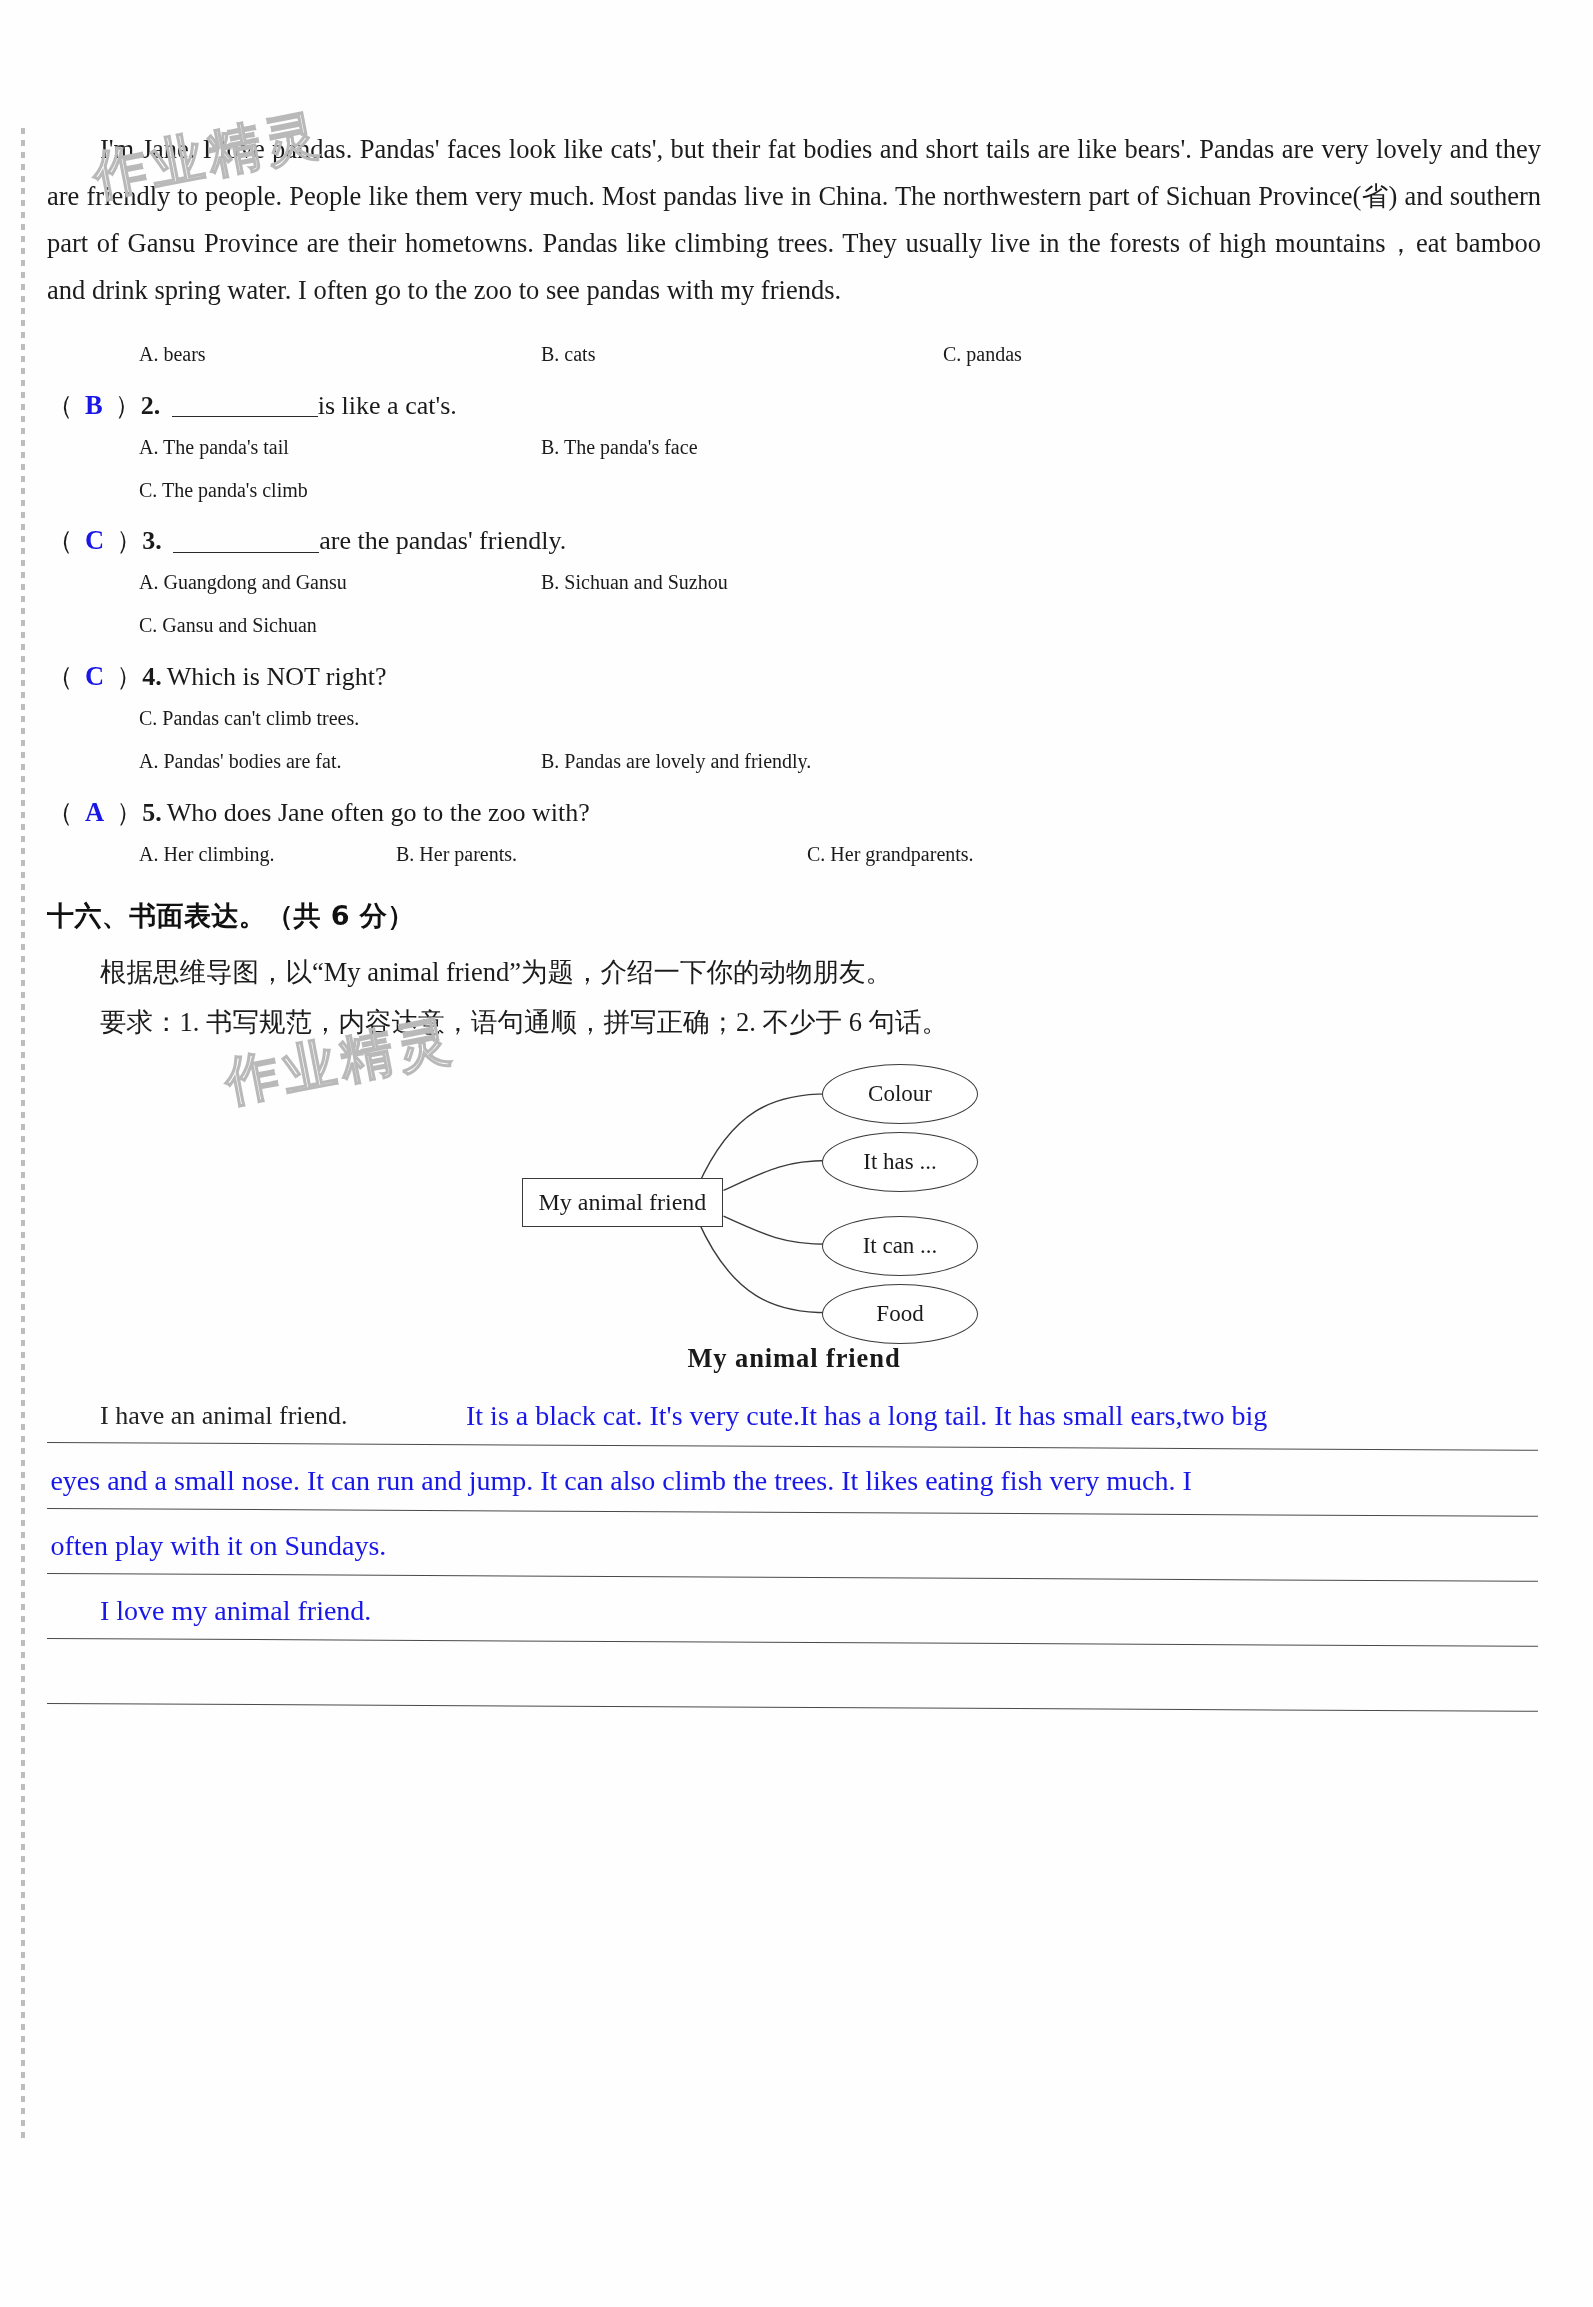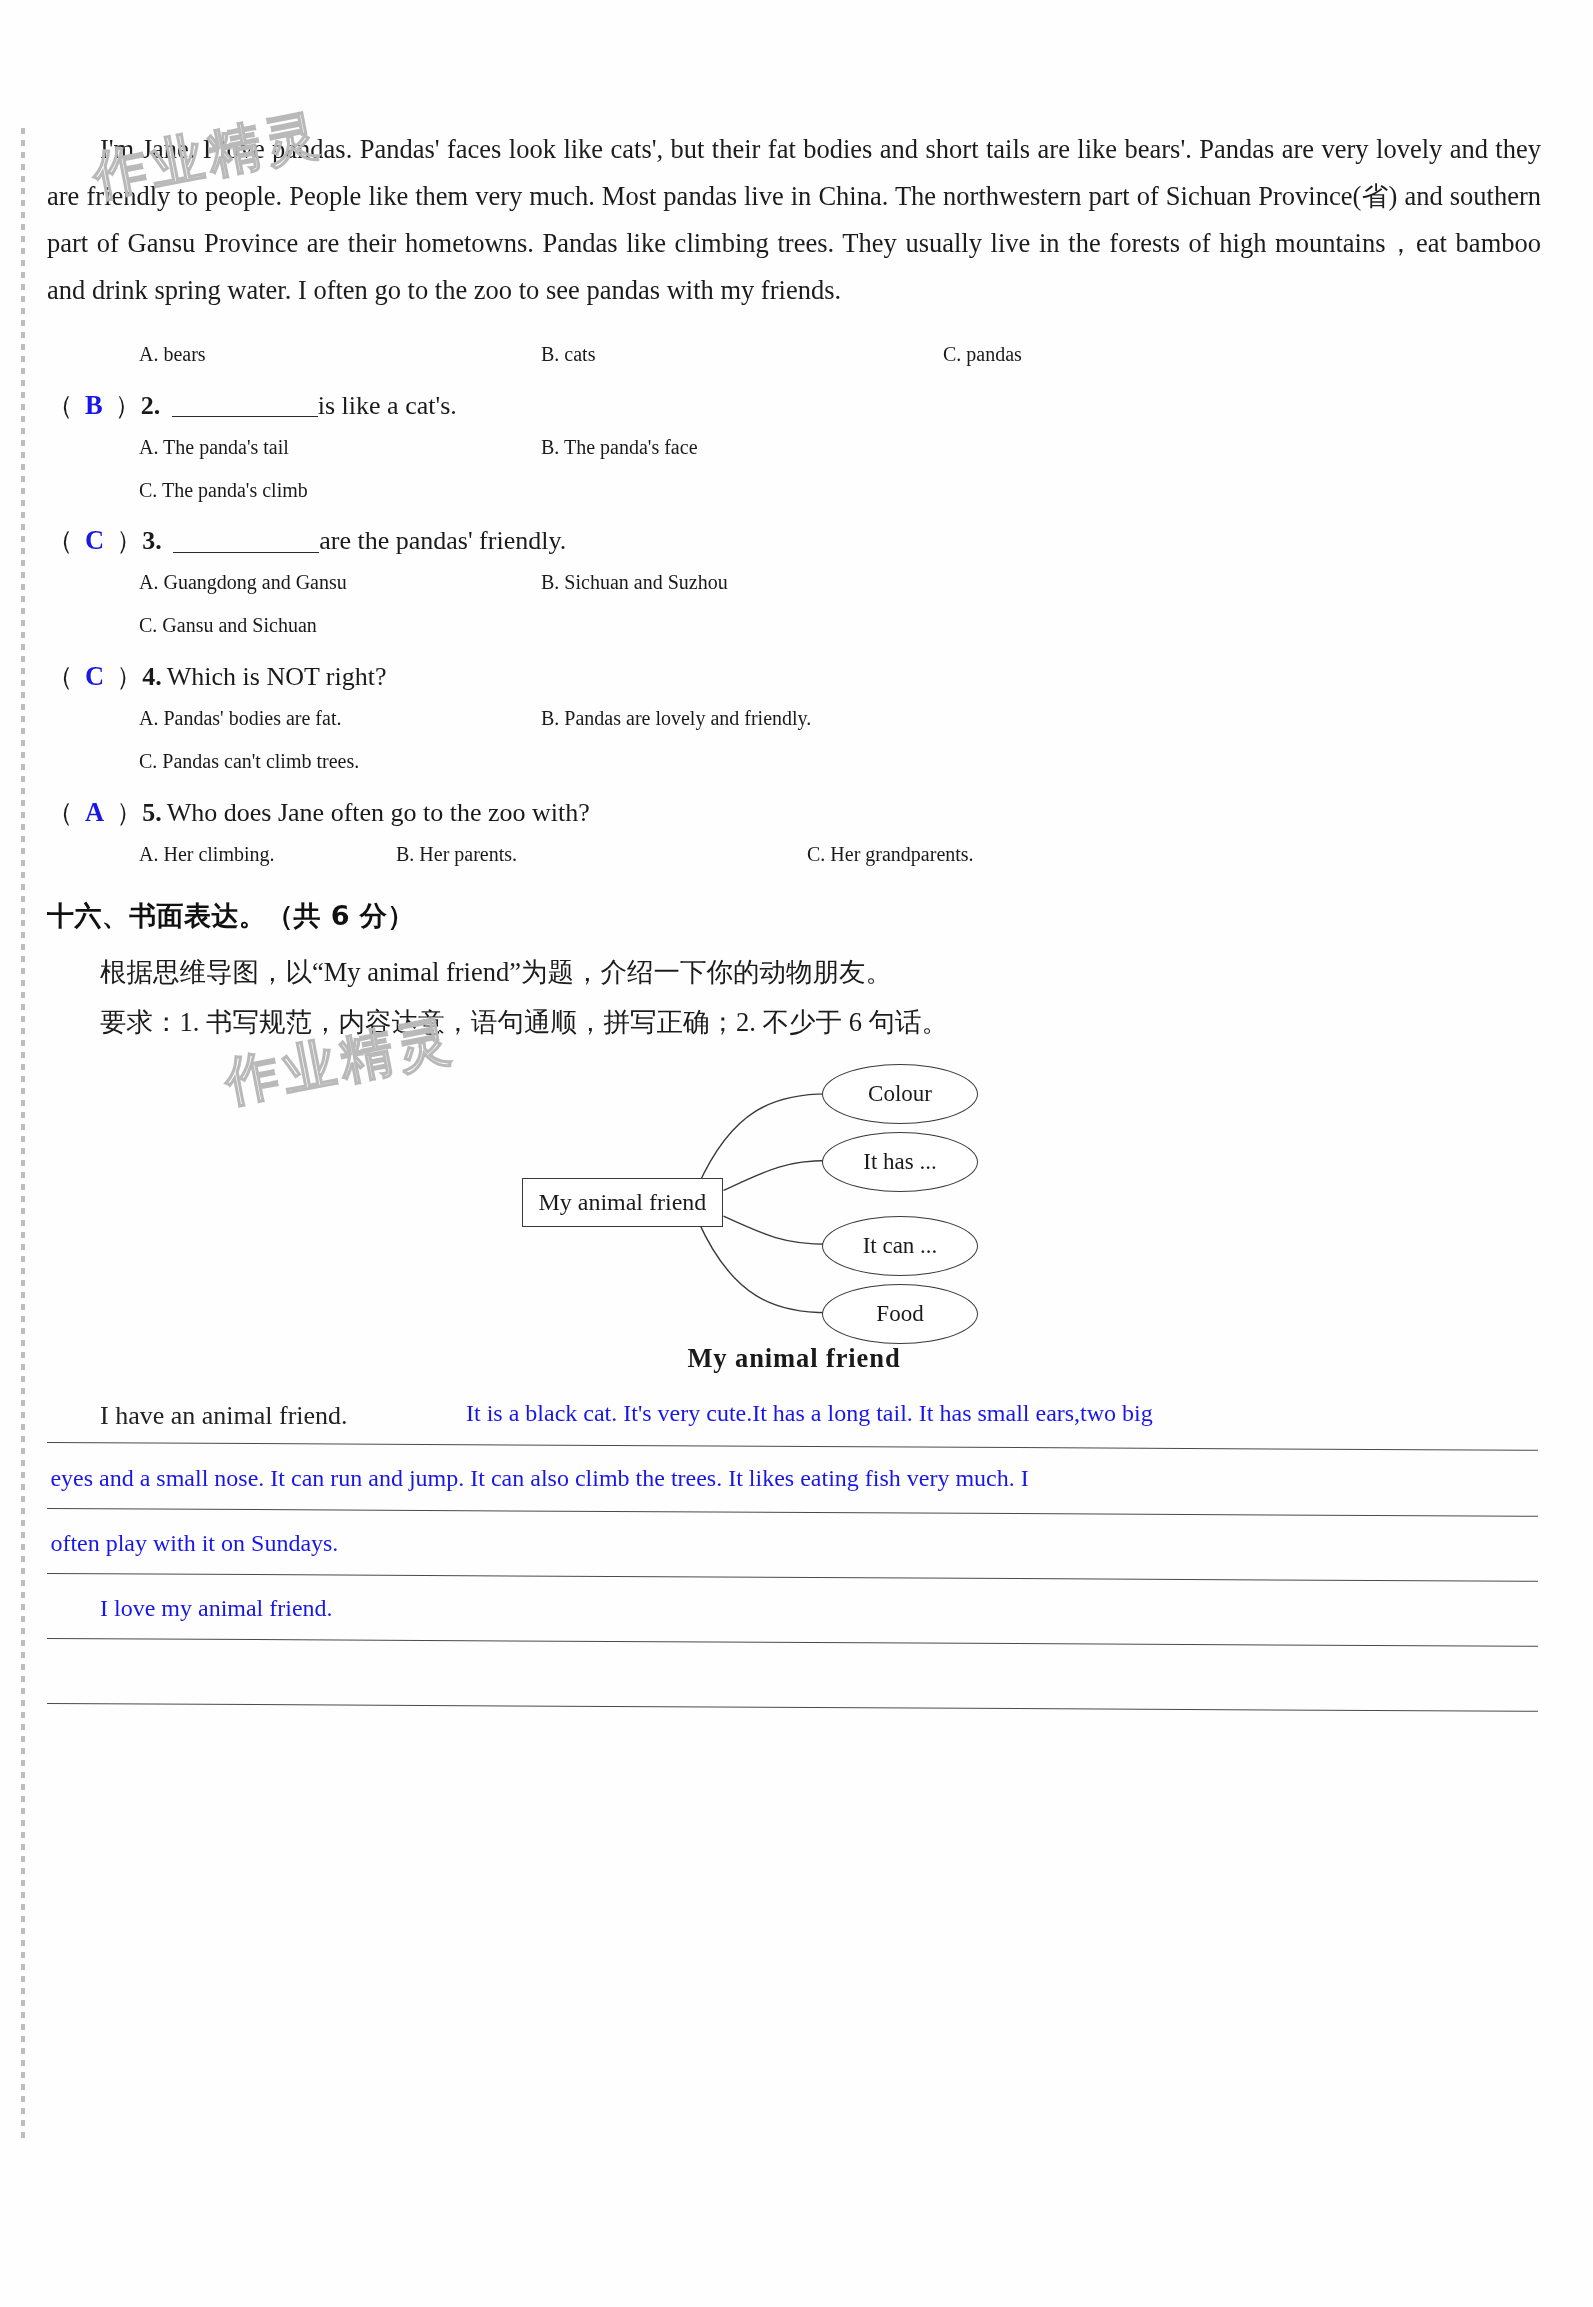--- a/index.html
+++ b/index.html
@@ -135,21 +135,21 @@
     transform-origin: left center;
   }
   .printed {
     position: absolute;
     font-size: 26px;
     color: #222;
   }
   .hand {
     position: absolute;
     color: #1817e8;
-    font-size: 24px;
+    font-size: 28px;
     font-family: "Liberation Serif", serif;
     white-space: nowrap;
   }
 
   
   .watermark {
     position: absolute;
     font-family: "DejaVu Sans", sans-serif;
     font-weight: 700;
     font-size: 53px;
@@ -219,25 +219,25 @@
       <div class="opt-row">
         <span class="opt">C. Gansu and Sichuan</span>
       </div>
     </div>
 
     <div class="question">
       <div class="q-stem">
         <span class="bracket">（</span><span class="ans">C</span><span class="bracket">）</span><span class="qnum">4.</span><span>Which is NOT right?</span>
       </div>
       <div class="opt-row">
+        <span class="opt">C. Pandas can't climb trees.</span>
+      </div>
+      <div class="opt-row">
         <span class="opt" style="width:402px">A. Pandas' bodies are fat.</span>
         <span class="opt">B. Pandas are lovely and friendly.</span>
-      </div>
-      <div class="opt-row">
-        <span class="opt">C. Pandas can't climb trees.</span>
       </div>
     </div>
 
     <div class="question">
       <div class="q-stem">
         <span class="bracket">（</span><span class="ans">A</span><span class="bracket">）</span><span class="qnum">5.</span><span>Who does Jane often go to the zoo with?</span>
       </div>
       <div class="opt-row">
         <span class="opt" style="width:257px">A. Her climbing.</span>
         <span class="opt" style="width:411px">B. Her parents.</span>

